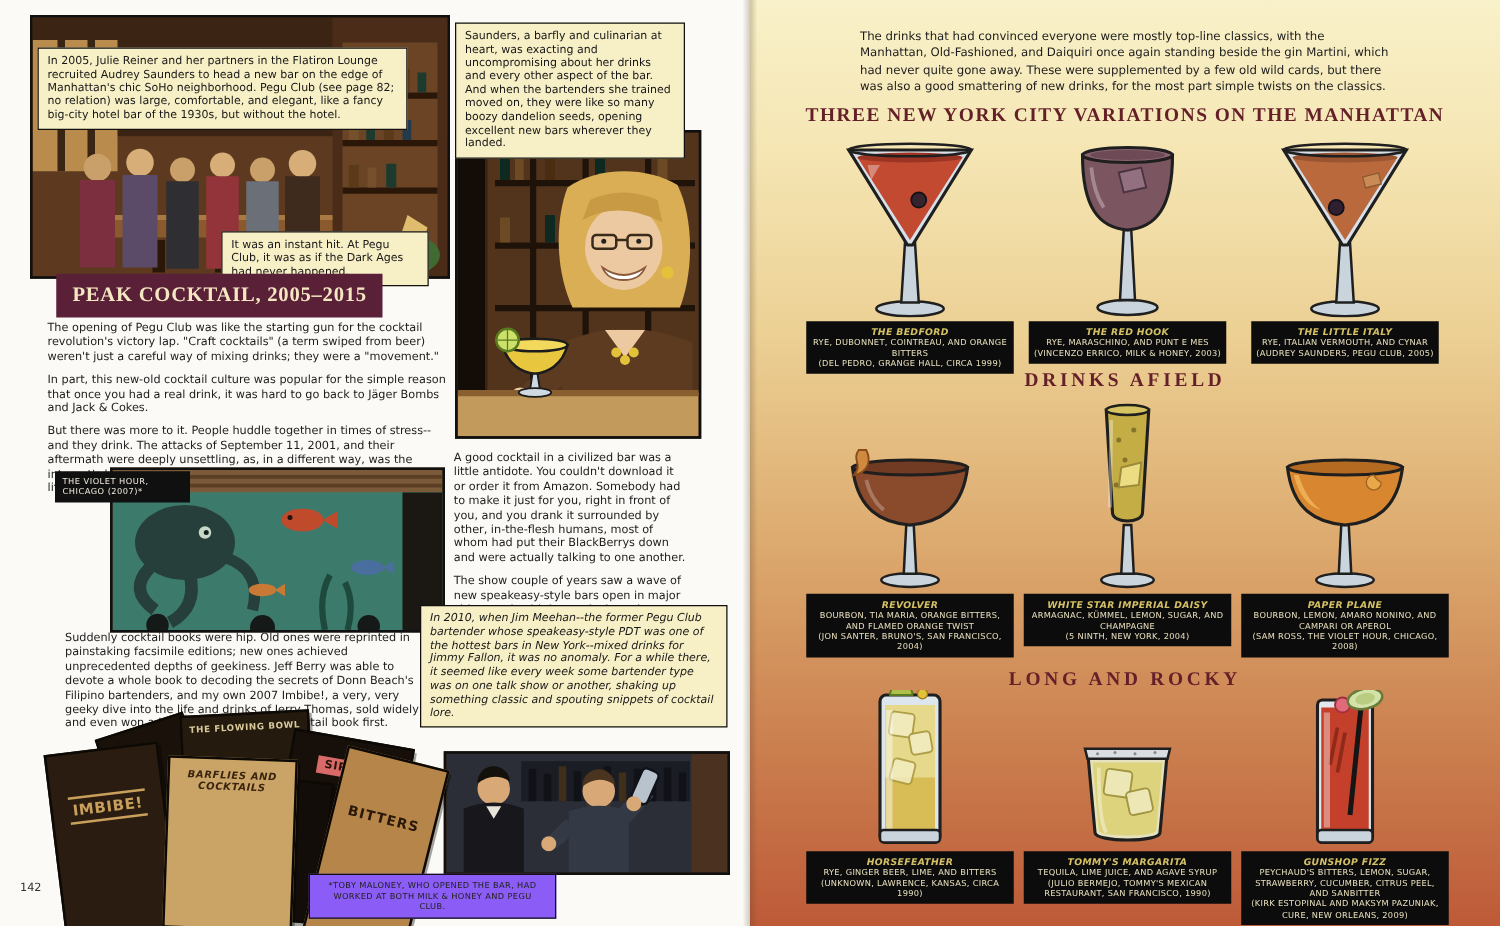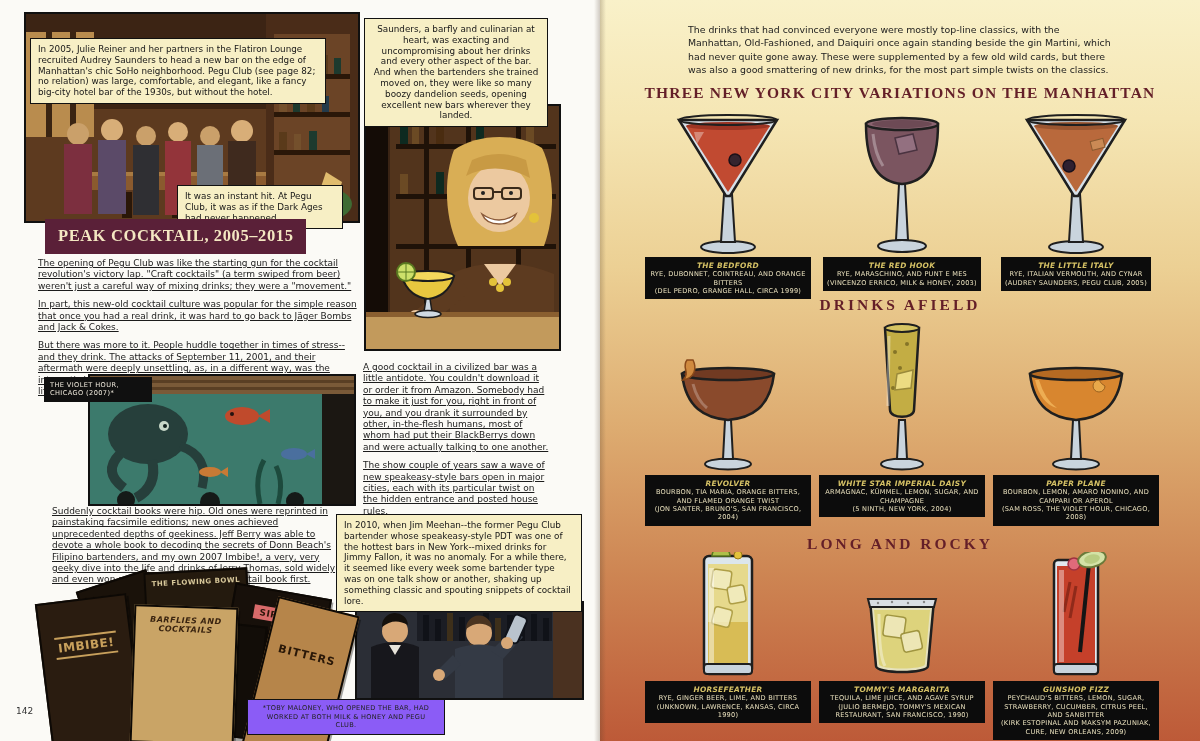--- a/index.html
+++ b/index.html
@@ -1,20 +1,20 @@
 <!DOCTYPE html>
 <html><head>
 <meta charset="utf-8">
 <style>
   html,body{margin:0;padding:0;background:#888;}
   #spread{position:relative;width:1200px;height:741px;background:#fbfaf6;overflow:hidden;
           font-family:"DejaVu Sans",sans-serif;}
   
   .body-text{position:absolute;font-size:9px;line-height:11.4px;color:#1c1c1c;}
-  .body-text p{margin:0 0 7px 0;text-decoration:underline;}
+  .body-text p{margin:0 0 7px 0;}
   .caption{position:absolute;background:#f7efc5;border:1.5px solid #111;padding:5px 7px;
            font-size:8.8px;line-height:10.8px;color:#171717;z-index:5;}
   .panel{position:absolute;border:2px solid #101010;overflow:hidden;background:#3a2414;z-index:1;}
   .panel svg{display:block;}
   
   .title-box{position:absolute;background:#5a2038;color:#f4e7c2;padding:7px 13px 8px;
              font-family:"Liberation Serif",serif;font-weight:600;font-size:16.5px;
              letter-spacing:.6px;z-index:6;}
   .black-label{position:absolute;background:#101010;color:#efe9dc;padding:4px 6px;
                font-size:6.6px;line-height:8.4px;letter-spacing:.4px;z-index:6;}
@@ -172,21 +172,21 @@
     <div class="book" style="left:230px;top:34px;width:80px;height:112px;background:#b6854a;transform:rotate(14deg);z-index:5;padding-top:42px;">
       <span class="bt" style="font-size:11px;color:#2a1808;letter-spacing:1px;">BITTERS</span>
     </div>
     <div class="book" style="left:104px;top:36px;width:92px;height:126px;background:#c9a466;transform:rotate(2deg);z-index:6;padding:8px 4px 0;">
       <span class="bt" style="font-size:8px;color:#3a2410;font-style:italic;">BARFLIES AND COCKTAILS</span>
     </div>
   </div>
 
   <div class="page-number" style="left:16px;top:706px;">142</div>
 
-  <div class="caption" style="left:364px;top:18px;width:168px;text-align:center;">
+  <div class="caption" style="left:364px;top:18px;width:168px;">
     <span>Saunders, a barfly and culinarian at heart, was exacting and uncompromising about her drinks and every other aspect of the bar. And when the bartenders she trained moved on, they were like so many boozy dandelion seeds, opening excellent new bars wherever they landed.</span>
   </div>
 
   <div class="panel" style="left:364px;top:104px;width:193px;height:243px">
     <svg width="193" height="243" viewBox="0 0 193 243">
       <rect width="193" height="243" fill="#3a2414"></rect>
       <rect x="24" y="0" width="169" height="210" fill="#52341c"></rect>
       <rect x="30" y="38" width="160" height="5" fill="#1f1208"></rect>
         <rect x="30" y="88" width="160" height="5" fill="#1f1208"></rect>
         <rect x="30" y="138" width="160" height="5" fill="#1f1208"></rect>
@@ -229,21 +229,21 @@
       <path d="M60,193 L58,206 L66,206 L64,193 Z" fill="#cfd9e2" stroke="#1c1c1c" stroke-width="1.5"></path>
       <ellipse cx="62" cy="208" rx="13" ry="3.5" fill="#cfd9e2" stroke="#1c1c1c" stroke-width="1.5"></ellipse>
     </svg>
   </div>
 
   <div class="body-text" style="left:363px;top:362px;width:186px;">
     <p>A good cocktail in a civilized bar was a little antidote. You couldn't download it or order it from Amazon. Somebody had to make it just for you, right in front of you, and you drank it surrounded by other, in-the-flesh humans, most of whom had put their BlackBerrys down and were actually talking to one another.</p>
     <p>The show couple of years saw a wave of new speakeasy-style bars open in major cities, each with its particular twist on the hidden entrance and posted house rules.</p>
   </div>
 
-  <div class="caption" style="left:336px;top:514px;width:230px;">
+  <div class="caption" style="left:336px;top:484px;width:230px;font-style:italic;">
     <span>In 2010, when Jim Meehan--the former Pegu Club bartender whose speakeasy-style PDT was one of the hottest bars in New York--mixed drinks for Jimmy Fallon, it was no anomaly. For a while there, it seemed like every week some bartender type was on one talk show or another, shaking up something classic and spouting snippets of cocktail lore.</span>
   </div>
 
   <div class="panel" style="left:355px;top:601px;width:225px;height:95px">
     <svg width="225" height="95" viewBox="0 0 225 95">
       <rect width="225" height="95" fill="#2b2e36"></rect>
       <rect x="60" y="6" width="135" height="32" fill="#1b1d24"></rect>
       <rect x="66" y="12" width="6" height="26" fill="#101218"></rect>
         <rect x="78" y="16" width="6" height="22" fill="#101218"></rect>
         <rect x="90" y="10" width="6" height="28" fill="#3d2f1a"></rect>

